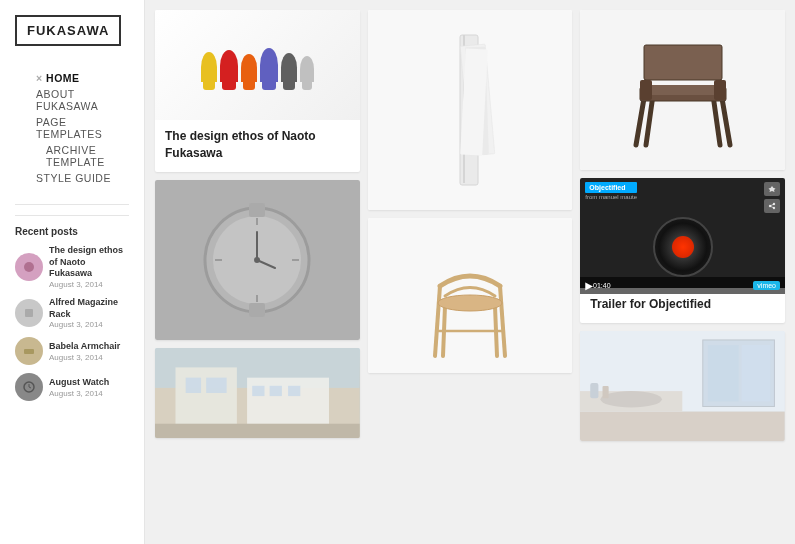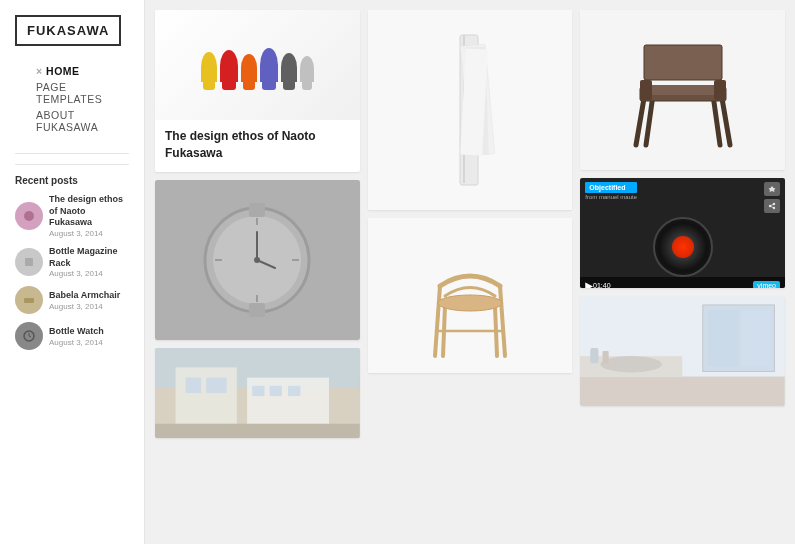--- a/index.html
+++ b/index.html
@@ -22,21 +22,21 @@
       height: 544px;
       overflow-y: auto;
     }
     .site-title {
       border: 2px solid #333;
       padding: 6px 10px;
       font-size: 13px;
       font-weight: 700;
       letter-spacing: 1px;
       display: inline-block;
-      margin-bottom: 17px;
+      margin-bottom: 24px;
       color: #222;
     }
     .nav-list {
       list-style: none;
       margin-bottom: 18px;
       margin-left: 21px;
     }
     .nav-list li {
       font-size: 10.5px;
       color: #555;
@@ -308,22 +308,24 @@
     }
   </style>
 </head>
 <body>
 
 <aside class="sidebar">
   <div class="site-title">FUKASAWA</div>
 
   <ul class="nav-list">
     <li class="active">HOME</li>
+    <li>ABOUT FUKASAWA</li>
     <li>PAGE TEMPLATES</li>
-    <li>ABOUT FUKASAWA</li>
+    <li class="sub">ARCHIVE TEMPLATE</li>
+    <li>STYLE GUIDE</li>
   </ul>
 
   <hr class="sidebar-divider">
 
 
   <hr class="sidebar-divider">
 
   <div class="recent-posts-title">Recent posts</div>
 
   
@@ -340,21 +342,21 @@
   </div>
 
   
   <div class="recent-post-item">
     <div class="recent-post-thumb" style="background:#c8c8c8;">
       <svg width="14" height="14" viewBox="0 0 14 14">
           <rect x="3" y="3" width="8" height="8" fill="#aaa" rx="1"></rect>
         </svg>
     </div>
     <div class="recent-post-info">
-      <div class="title">Bottle Magazine Rack</div>
+      <div class="title">Alfred Magazine Rack</div>
       <div class="date">August 3, 2014</div>
     </div>
   </div>
 
   
   <div class="recent-post-item">
     <div class="recent-post-thumb" style="background:#c8b890;">
       <svg width="14" height="14" viewBox="0 0 14 14">
           <rect x="2" y="5" width="10" height="5" fill="#a89860" rx="1"></rect>
         </svg>
@@ -368,21 +370,21 @@
   
   <div class="recent-post-item">
     <div class="recent-post-thumb" style="background:#888;">
       <svg width="14" height="14" viewBox="0 0 14 14">
           <circle cx="7" cy="7" r="5" stroke="#555" stroke-width="1.5" fill="none"></circle>
           <line x1="7" y1="4" x2="7" y2="7" stroke="#555" stroke-width="1"></line>
           <line x1="7" y1="7" x2="9" y2="8" stroke="#555" stroke-width="1"></line>
         </svg>
     </div>
     <div class="recent-post-info">
-      <div class="title">Bottle Watch</div>
+      <div class="title">August Watch</div>
       <div class="date">August 3, 2014</div>
     </div>
   </div>
 
   
   
 </aside>
 
 <main class="main-content">
   <div class="masonry-grid">
@@ -555,20 +557,23 @@
               </div>
             </div>
             <div class="video-bottom">
               <span class="play-btn">▶</span>
               <span class="video-time">01:40</span>
               <span style="flex:1;"></span>
               <span class="vimeo-btn">vimeo</span>
             </div>
           </div>
         </div>
+        <div class="card-body">
+          <div class="card-title">Trailer for Objectified</div>
+        </div>
       </div>
 
       <div class="grid-card">
         <div class="img-interior">
           <svg width="100%" height="110" viewBox="0 0 200 110" preserveAspectRatio="xMidYMid slice">
 
             <rect width="200" height="110" fill="#e0e8f0"></rect>
 
             <rect x="0" y="0" width="200" height="80" fill="#e8eef4"></rect>
 

